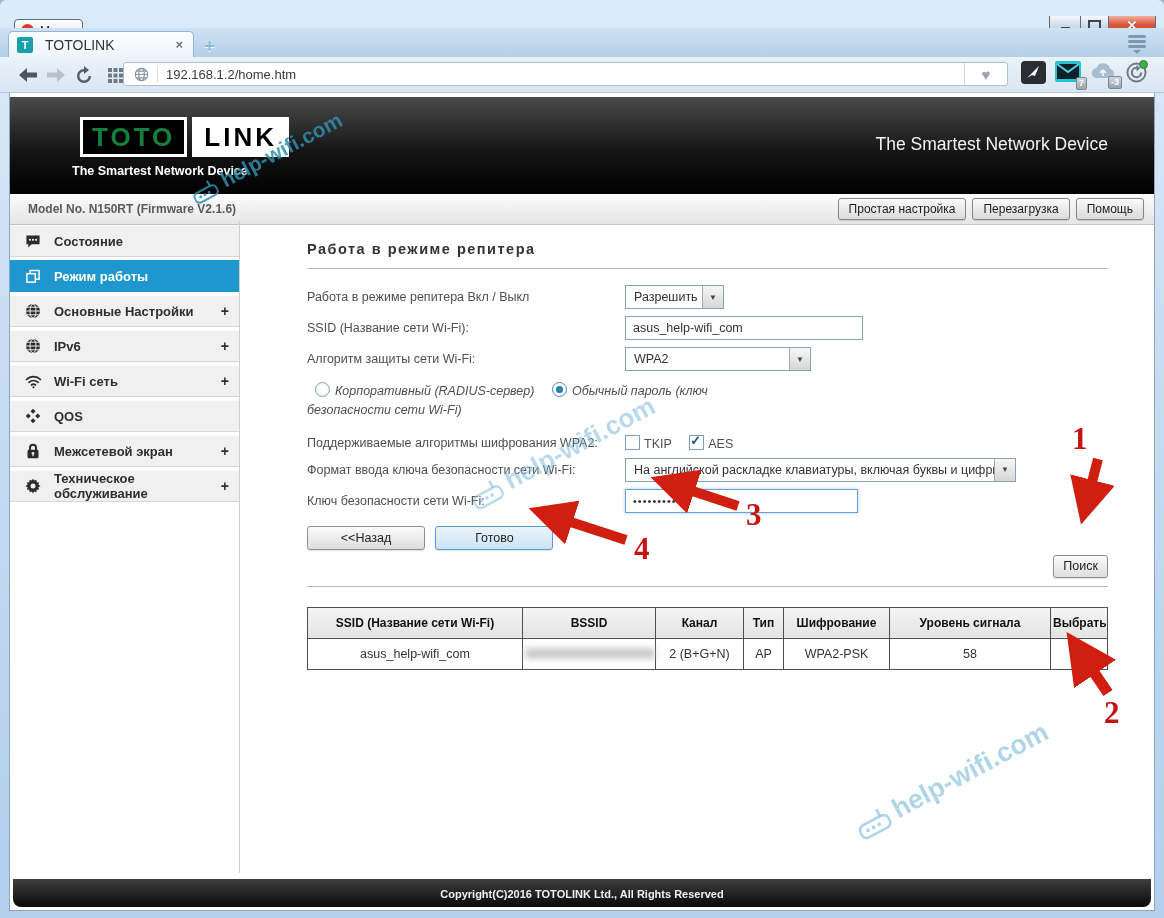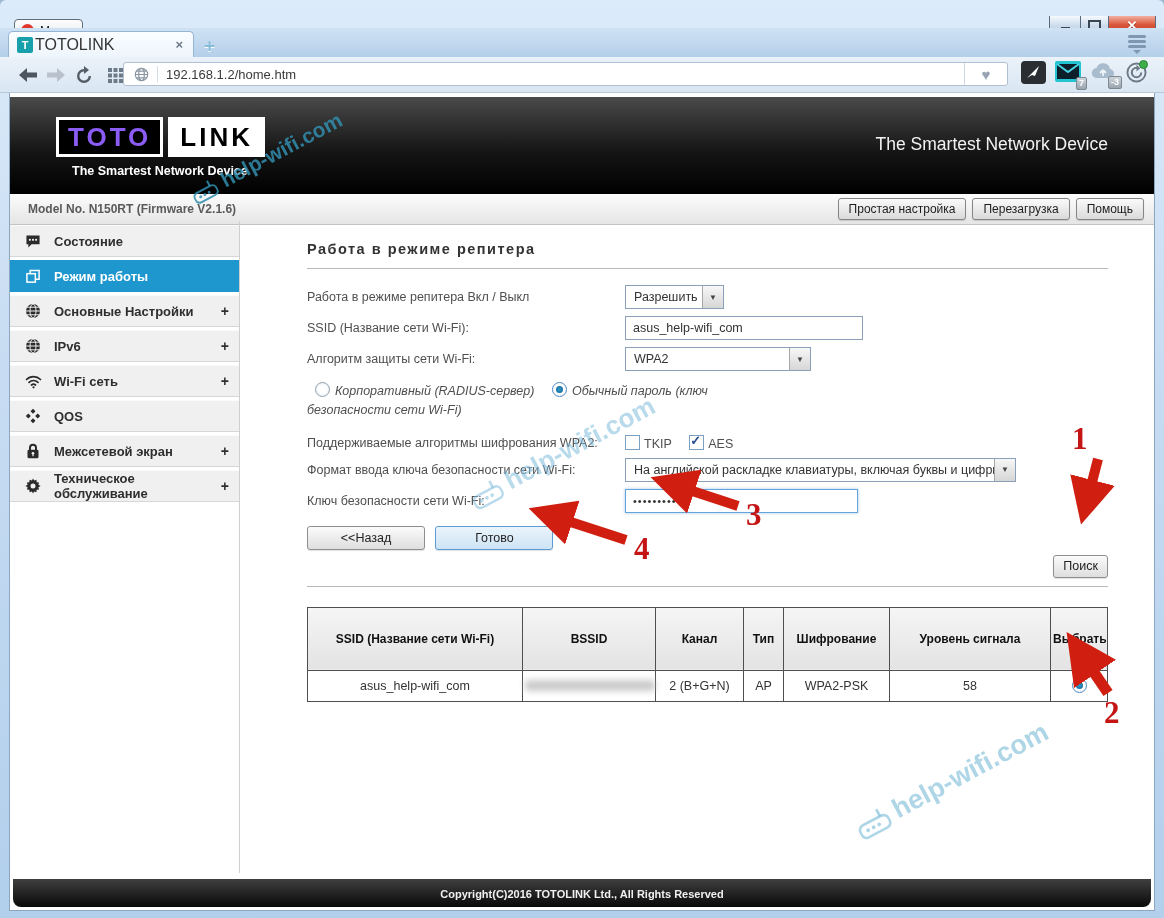--- a/index.html
+++ b/index.html
@@ -17,21 +17,21 @@
   .wc-min{width:30px;border-radius:0 0 0 4px;}
   .wc-min i{display:block;width:9px;height:3px;background:#3b4654;margin-top:6px;}
   .wc-max{width:27px;border-left:none;}
   .wc-max i{display:block;width:9px;height:7px;border:2px solid #3b4654;}
   .wc-close{width:46px;border-left:none;border-radius:0 0 4px 0;background:linear-gradient(#f3b0a0,#d9583c 45%,#c03a22);color:#fff;font-weight:bold;font-size:13px;text-shadow:0 1px 1px rgba(0,0,0,.4);}
 
   .tabbar{position:absolute;top:28px;left:0;right:0;height:29px;background:linear-gradient(#cfe2f4,#b4cfe9);}
   .tab{position:absolute;left:8px;top:3px;width:186px;height:26px;box-sizing:border-box;display:flex;align-items:center;padding:0 8px;
     background:linear-gradient(#fbfdff,#edf5fc);border:1px solid #96b4d4;border-bottom:none;border-radius:5px 5px 0 0;}
   .favicon{width:16px;height:16px;background:#17a0ac;color:#fff;font-weight:bold;font-size:11px;line-height:16px;text-align:center;border-radius:2px;flex:none;}
-  .tab-title{margin-left:2px;font-size:16px;color:#333;flex:1;white-space:nowrap;overflow:hidden;}
+  .tab-title{margin-left:12px;font-size:14px;color:#333;flex:1;white-space:nowrap;overflow:hidden;}
   .tab-close{color:#6d7886;font-size:13px;font-weight:bold;padding:0 2px;}
   .newtab{position:absolute;left:204px;top:7px;color:#86bcd8;font-size:19px;font-weight:bold;text-shadow:0 1px 0 #fff;}
   .tabmenu{position:absolute;right:18px;top:7px;width:18px;}
   .tabmenu i{display:block;height:3px;background:#7f97b0;border-radius:2px;margin-bottom:2px;}
   .tabmenu s{display:block;width:0;height:0;margin:1px auto 0;border:4px solid transparent;border-top-color:#7f97b0;}
 
   .toolbar{position:absolute;top:57px;left:0;right:0;height:35px;background:linear-gradient(#ebf2f9,#d9e6f2);border-bottom:1px solid #b6c7da;}
   .nav-ic{position:absolute;top:6px;width:24px;height:24px;display:flex;align-items:center;justify-content:center;}
   .addressbar{position:absolute;left:123px;top:5px;width:885px;height:24px;box-sizing:border-box;background:#fff;border:1px solid #b1c0d1;border-radius:3px;display:flex;align-items:center;}
   .ab-globe{margin:0 8px 0 10px;display:flex;}
@@ -41,21 +41,21 @@
   .ext{position:absolute;top:4px;}
   .badge{position:absolute;right:-6px;bottom:-4px;background:linear-gradient(#cfd6dd,#9aa4ae);border:1px solid #7d8792;color:#fff;font-size:9px;font-weight:bold;padding:0 2px;border-radius:2px;line-height:11px;}
   .upd-dot{position:absolute;right:-1px;top:-2px;width:7px;height:7px;border-radius:50%;background:#3fae49;border:1px solid #2c8636;}
 
   
   .page{position:absolute;top:93px;left:9px;right:9px;bottom:7px;background:#fff;border:1px solid #8ca6c2;border-top:none;overflow:hidden;}
   .page-gap{height:4px;}
   .site-header{position:relative;height:97px;background:linear-gradient(180deg,#4a4a4a 0%,#161616 55%,#000 100%);}
   .logo{position:absolute;left:46px;top:20px;display:flex;gap:5px;align-items:stretch;}
   .logo-box{font-weight:bold;font-size:26px;letter-spacing:3px;padding:1px 9px;line-height:32px;}
-  .logo-toto{border:3px solid #fff;color:#8b5cf6;background:#000;}
+  .logo-toto{border:3px solid #fff;color:#15803d;background:#000;margin-left:24px;}
   .logo-link{border:3px solid #fff;color:#000;background:#fff;}
   .logo-tagline{position:absolute;left:62px;top:67px;color:#fff;font-weight:bold;font-size:12.5px;}
   .header-tagline{position:absolute;right:46px;top:37px;color:#f2f2f2;font-size:17.5px;}
 
   .model-bar{position:relative;height:30px;background:linear-gradient(#fcfcfc,#e5e5e5);border-bottom:1px solid #c3c3c3;}
   .model-text{line-height:30px;padding-left:18px;font-size:12px;font-weight:bold;color:#5a5a5a;}
   .model-buttons{position:absolute;right:10px;top:4px;display:flex;gap:6px;}
   .mbtn{background:linear-gradient(#fafafa,#dadada);border:1px solid #858585;border-radius:3px;font-size:12px;color:#1d1d1d;padding:3px 10px;box-shadow:0 1px 1px rgba(0,0,0,.15);}
 
   .main{position:absolute;top:128px;bottom:37px;left:0;right:0;display:flex;}
@@ -84,21 +84,21 @@
   .auth-ctrl{width:482px;line-height:1.55;padding-top:4px;font-style:italic;}
   .opt-label{margin-right:14px;}
   .btn{background:linear-gradient(#fbfbfb,#dedede);border:1px solid #8f8f8f;border-radius:3px;font-size:12.5px;color:#222;height:24px;box-shadow:0 1px 1px rgba(0,0,0,.12);}
   .btn-back{width:118px;margin-right:6px;}
   .btn-done{width:118px;background:linear-gradient(#eaf4fb,#cde4f5);border:1px solid #5b9bd5;}
   .btn-row{margin-top:13px;}
   .search-row{text-align:right;margin-top:5px;}
   .btn-search{padding:0 9px;height:23px;}
   .nettable{border-collapse:collapse;margin-top:20px;width:800px;table-layout:fixed;}
   .nettable th,.nettable td{border:1px solid #4f4f4f;text-align:center;}
-  .nettable th{background:linear-gradient(#f5f5f5,#e3e3e3);font-size:12px;color:#111;padding:24px 2px;}
+  .nettable th{background:linear-gradient(#f5f5f5,#e3e3e3);font-size:12px;color:#111;padding:8px 2px;}
   .nettable td{font-size:12.5px;color:#333;padding:7px 2px;}
   .blur-redact{height:11px;width:130px;margin:0 auto;background:#b9b9b9;border-radius:3px;filter:blur(3px);opacity:.75;}
 
   .page-footer{position:absolute;left:3px;right:3px;bottom:3px;height:28px;background:linear-gradient(#3f3f3f,#090909);border-radius:0 0 8px 8px;
     color:#f0f0f0;font-size:11px;font-weight:bold;text-align:center;line-height:30px;}
 
   
   .wm{position:absolute;display:flex;align-items:center;gap:7px;font-weight:bold;pointer-events:none;transform:rotate(-28deg);transform-origin:left center;}
   .wm1{left:183px;top:92px;font-size:21px;color:rgba(49,141,173,.85);}
   .wm2{left:462px;top:392px;font-size:26px;color:rgba(126,188,216,.55);}

